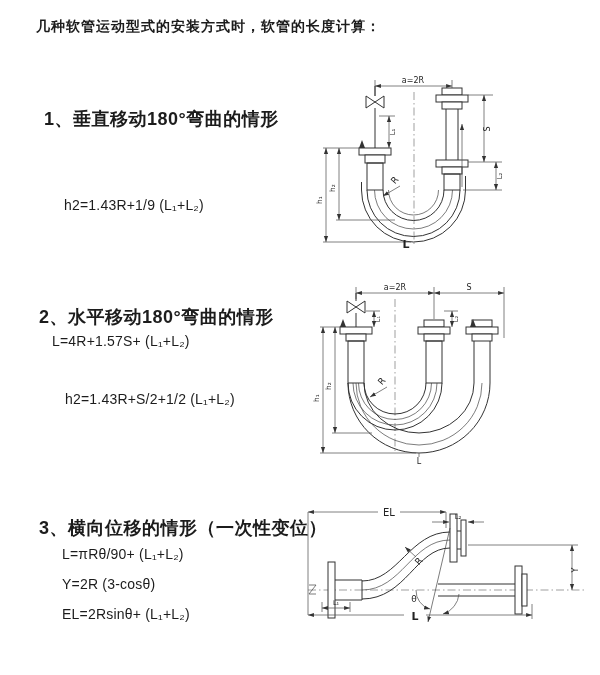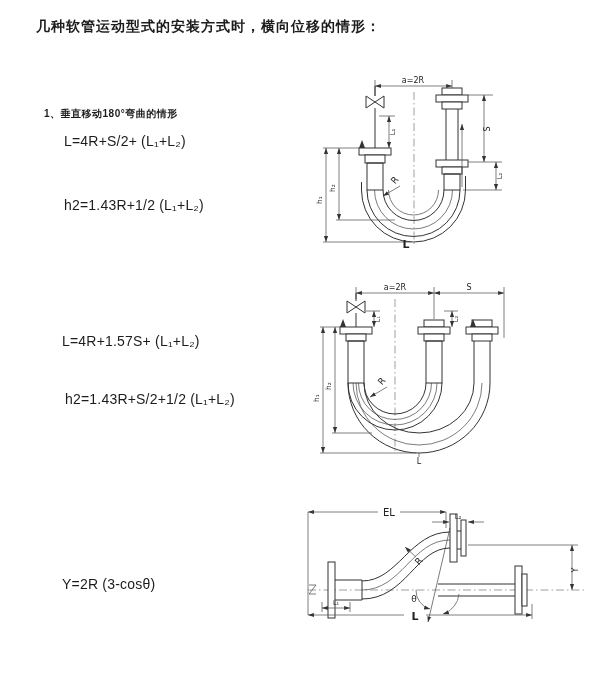--- a/index.html
+++ b/index.html
@@ -1,43 +1,46 @@
 <!DOCTYPE html>
 <html><head>
 <meta charset="utf-8">
 <style>
   html,body{margin:0;padding:0;background:#ffffff;}
   .page{position:relative;width:600px;height:675px;background:#fff;overflow:hidden;
         font-family:"Liberation Sans","DejaVu Sans",sans-serif;color:#1c1c1c;}
   .title{position:absolute;left:36px;top:18px;font-size:14px;font-weight:bold;letter-spacing:1px;}
-  .sec-heading{position:absolute;font-size:10px;font-weight:bold;letter-spacing:0.5px;}
+  .sec-heading{position:absolute;font-size:18px;font-weight:bold;letter-spacing:0.5px;}
   .formula{position:absolute;font-size:14px;letter-spacing:0.2px;}
   svg.diag{position:absolute;}
   svg.diag text{font-family:"DejaVu Sans","Liberation Sans",sans-serif;fill:#222;}
   .ol{stroke:#333;stroke-width:1;fill:none;}
   .olf{stroke:#333;stroke-width:1;fill:#fff;}
   .dl{stroke:#555;stroke-width:0.75;fill:none;}
   .cl{stroke:#777;stroke-width:0.7;fill:none;stroke-dasharray:8 3 1.5 3;}
   .thin{stroke:#444;stroke-width:0.7;fill:none;}
 </style>
 </head>
 <body>
 
 <div class="page">
 
-  <div class="title">几种软管运动型式的安装方式时，横向位移的情形：</div>
+  <div class="title">几种软管运动型式的安装方式时，软管的长度计算：</div>
 
   <div class="sec-heading" style="left:44px;top:107px">1、垂直移动180°弯曲的情形</div>
-  <div class="formula" style="left:64px;top:133px">L=4R+S/2+ (L₁+L₂)</div>
-  <div class="formula" style="left:64px;top:197px">h2=1.43R+1/2 (L₁+L₂)</div>
-
-  <div class="formula" style="left:62px;top:333px">L=4R+1.57S+ (L₁+L₂)</div>
+  <div class="formula" style="left:64px;top:197px">h2=1.43R+1/9 (L₁+L₂)</div>
+
+  <div class="sec-heading" style="left:39px;top:305px">2、水平移动180°弯曲的情形</div>
+  <div class="formula" style="left:52px;top:333px">L=4R+1.57S+ (L₁+L₂)</div>
   <div class="formula" style="left:65px;top:391px">h2=1.43R+S/2+1/2 (L₁+L₂)</div>
 
+  <div class="sec-heading" style="left:39px;top:516px">3、横向位移的情形（一次性变位）</div>
+  <div class="formula" style="left:62px;top:546px">L=πRθ/90+ (L₁+L₂)</div>
   <div class="formula" style="left:62px;top:576px">Y=2R (3-cosθ)</div>
+  <div class="formula" style="left:62px;top:606px">EL=2Rsinθ+ (L₁+L₂)</div>
 
   <svg class="diag" style="left:315px;top:72px" width="230" height="180" viewBox="0 0 230 180">
     <defs>
       <pattern id="hz1" width="3.5" height="3.5" patternUnits="userSpaceOnUse">
         <path d="M0,0 L3.5,3.5 M3.5,0 L0,3.5" stroke="#888" stroke-width="0.55"></path>
       </pattern>
       <marker id="ar1" viewBox="0 0 10 8" refX="9" refY="4" markerWidth="9" markerHeight="7" orient="auto-start-reverse">
         <path d="M0,0.8 L9,4 L0,7.2 z" fill="#333"></path>
       </marker>
     </defs>

